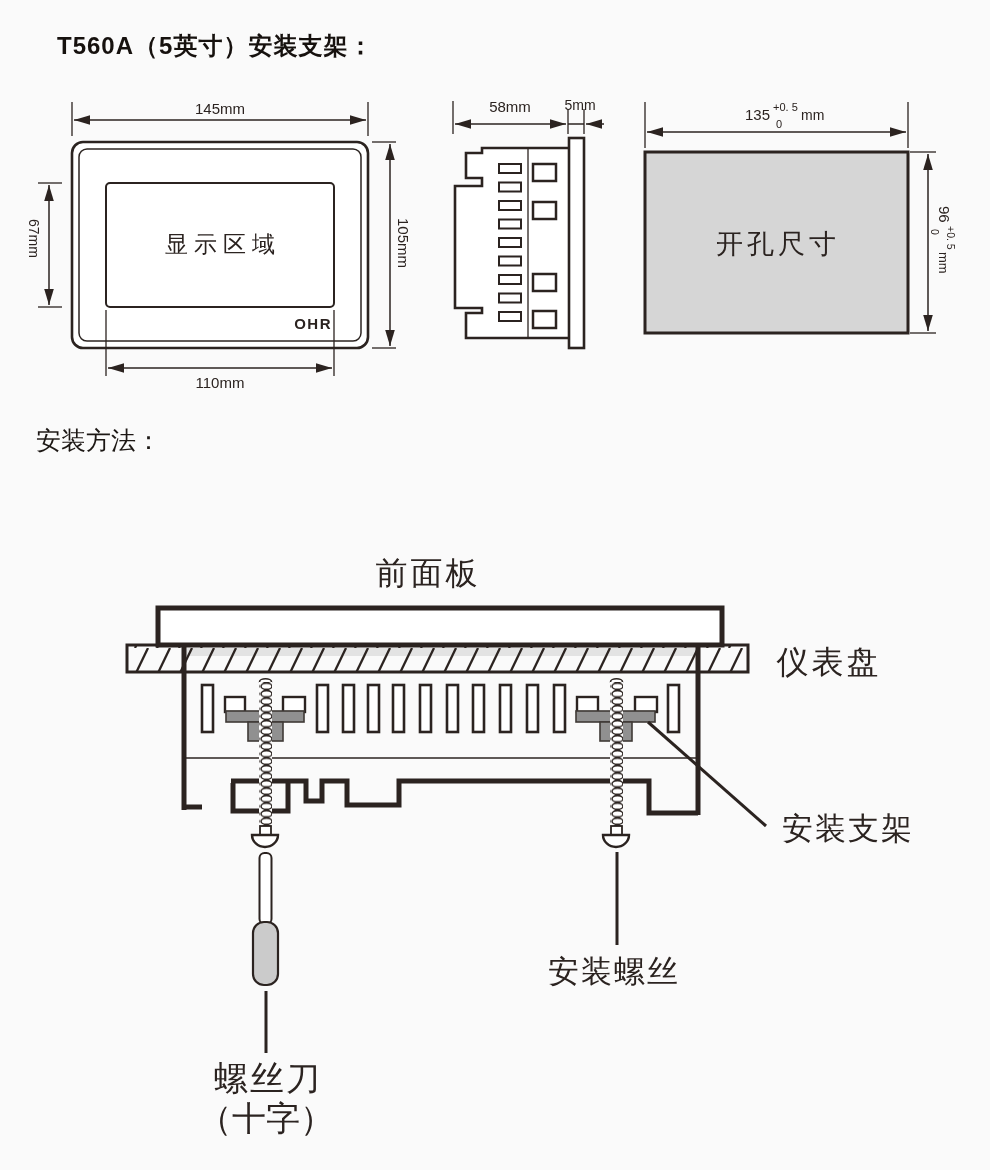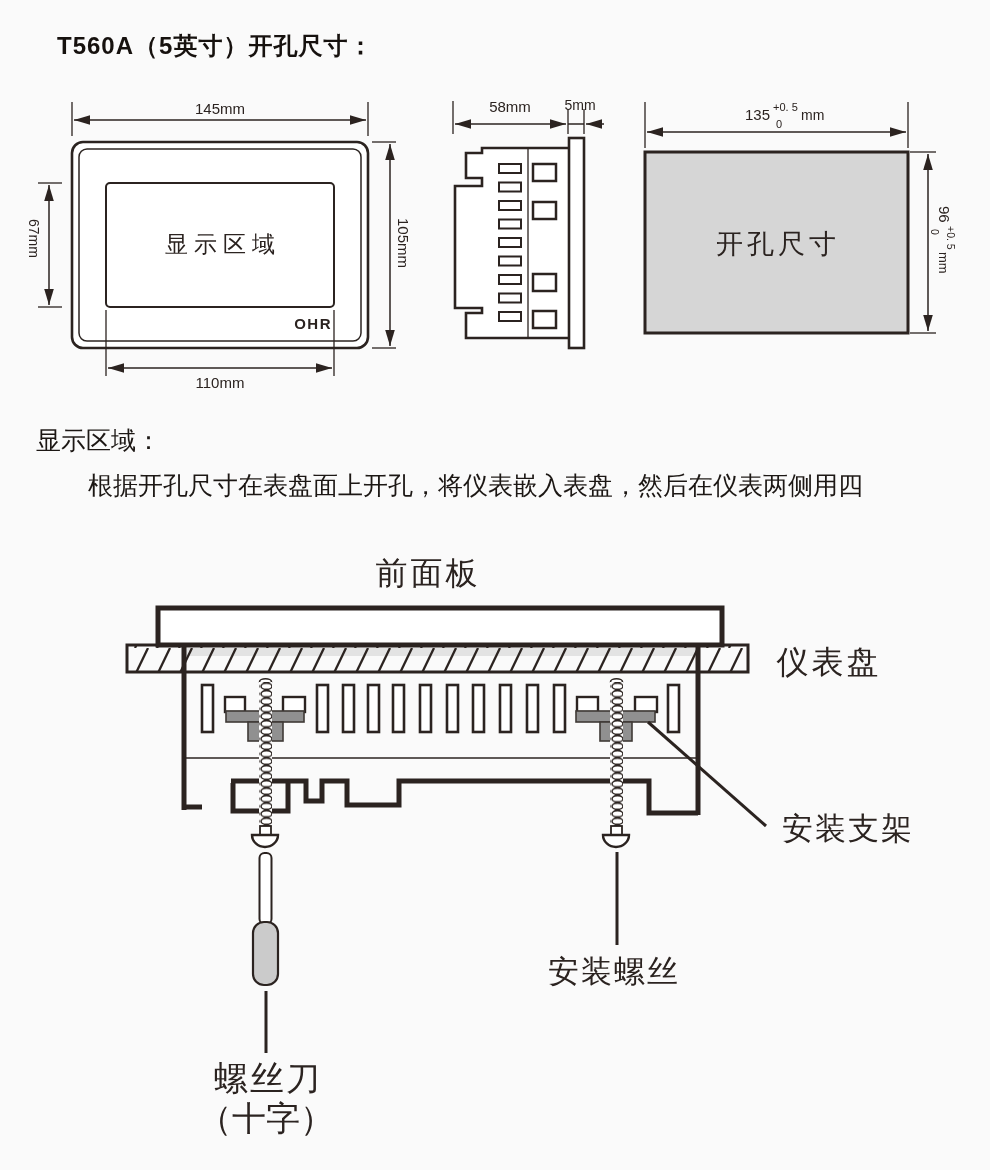--- a/index.html
+++ b/index.html
@@ -30,21 +30,21 @@
   .install .indent{padding-left:52px;}
   svg text{fill:#2b2320;}
   .dim-text{font-family:"Liberation Sans",sans-serif;}
   .cjk{font-family:"Liberation Serif",serif;}
 </style>
 </head>
 <body>
 
 <div class="page">
 
-  <div class="abs doc-title">T560A（5英寸）开孔尺寸：</div>
+  <div class="abs doc-title">T560A（5英寸）安装支架：</div>
 
   <svg class="abs" style="left:0;top:90px" width="990" height="330" viewBox="0 90 990 330">
 
     <g stroke-linejoin="miter">
 
       <g>
         <line x1="72" y1="102" x2="72" y2="136" stroke="#2b2320" stroke-width="1.3"></line>
         <line x1="368" y1="102" x2="368" y2="136" stroke="#2b2320" stroke-width="1.3"></line>
         <line x1="74" y1="120" x2="366" y2="120" stroke="#2b2320" stroke-width="1.5"></line>
         <polygon points="74,120 90,115.2 90,124.8" fill="#2b2320"></polygon>
@@ -154,22 +154,21 @@
           <text class="dim-text" x="0" y="0" font-size="15">96</text>
           <text class="dim-text" x="20" y="-8" font-size="10.5">+0. 5</text>
           <text class="dim-text" x="23" y="8" font-size="10.5">0</text>
           <text class="dim-text" x="46" y="0" font-size="13">mm</text>
         </g>
       </g>
     </g>
   </svg>
 
   <div class="abs install">
-    <div class="heading">显示区域：</div>
-    <div class="indent">根据开孔尺寸在表盘面上开孔，将仪表嵌入表盘，然后在仪表两侧用四</div>
+    <div class="heading">安装方法：</div>
   </div>
 
   <svg class="abs" style="left:0;top:545px" width="990" height="625" viewBox="0 545 990 625">
     <defs>
       <pattern id="hatch" patternUnits="userSpaceOnUse" width="22" height="27">
         <line x1="3" y1="27" x2="16" y2="0" stroke="#2b2320" stroke-width="2.3"></line>
       </pattern>
       <pattern id="thr" patternUnits="userSpaceOnUse" width="13" height="7.5">
         <rect width="13" height="7.5" fill="#ffffff"></rect>
         <ellipse cx="6.5" cy="3.75" rx="5.5" ry="3.2" fill="#ffffff" stroke="#2b2320" stroke-width="1.5"></ellipse>

